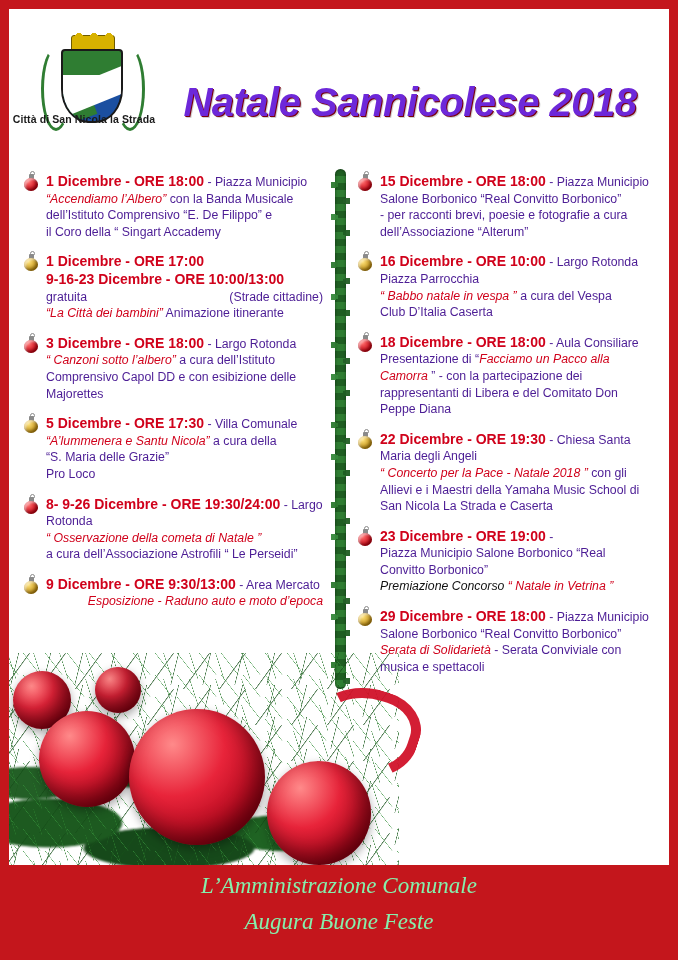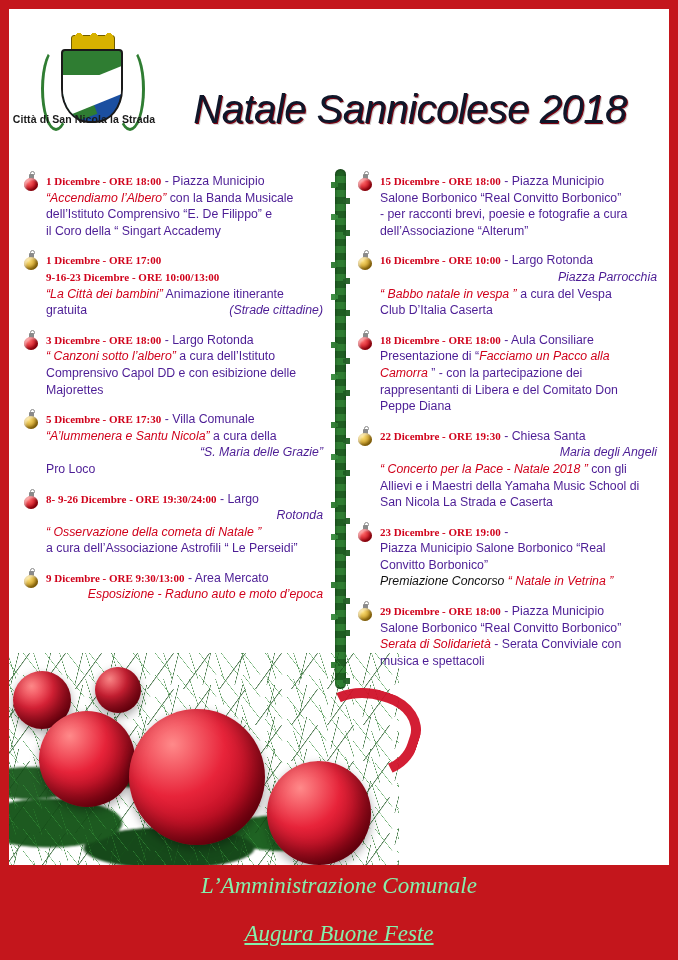--- a/index.html
+++ b/index.html
@@ -88,28 +88,28 @@
     left: 0; top: 104px;
     width: 150px;
     text-align: center;
     font-size: 10.5px;
     font-weight: bold;
     color: #1a1a1a;
     letter-spacing: .1px;
   }
   .title {
     position: absolute;
-    left: 146px; top: 78px;
+    left: 146px; top: 71px;
     width: 510px;
     text-align: center;
     font-family: "Liberation Sans", sans-serif;
     font-size: 40px;
-    font-weight: normal;
+    font-weight: bold;
     font-style: italic;
-    color: #0f172a;
+    color: #6d28d9;
     letter-spacing: -0.5px;
     text-shadow: 1px 1px 0 #7a0010, 2px 2px 0 rgba(0,0,0,.18);
     white-space: nowrap;
   }
 
   
   .garland {
     position: absolute;
     left: 326px; top: 160px;
     width: 11px; height: 520px;
@@ -180,27 +180,26 @@
     width: 3px; height: 3px;
     border: 1px solid #8a8a8a;
     border-radius: 50%;
     background: transparent;
   }
 
   .line { font-size: 12.3px; line-height: 16.6px; color: #111; }
   .date {
     color: #d0021b;
     font-weight: bold;
-    font-size: 11px;
-    font-family: Liberation Serif, serif;
+    font-size: 14px;
   }
   .place { color: #4c1d95; font-size: 12.3px; }
   .ital-red { color: #d0021b; font-style: italic; }
   .ital-blk { color: #111; font-style: italic; }
-  .right { display: block; text-align: right; font-style: italic; }
+  .right { display: block; text-align: left; }
   .center { display: block; text-align: right; }
 
   
   .photo {
     position: absolute;
     left: 0; bottom: 78px;
     width: 660px; height: 300px;
     overflow: hidden;
     pointer-events: none;
   }
@@ -262,25 +261,24 @@
   }
   .footer .f1 {
     position: absolute;
     left: 0; top: 8px; width: 100%;
     font-size: 23px;
     font-style: italic;
     font-family: "Liberation Serif", serif;
   }
   .footer .f2 {
     position: absolute;
-    left: 0; top: 56px; width: 100%;
+    left: 0; top: 44px; width: 100%;
     font-size: 23px;
     font-style: italic;
     font-family: "Liberation Serif", serif;
-    text-decoration: underline;
   }
 </style>
 </head>
 <body>
 
 <div class="poster">
 
   <div class="header">
     <div class="crest">
       <div class="laurel-left"></div>
@@ -306,25 +304,25 @@
           <div class="line"><span class="place">dell’Istituto Comprensivo “E. De Filippo” e</span></div>
           <div class="line"><span class="place">il Coro della “ Singart Accademy</span></div>
         </div>
         <div class="event">
           <div class="bauble gold">
             <div class="cap"></div>
             <div class="ball"></div>
           </div>
           <div class="line"><span class="date">1 Dicembre - ORE 17:00</span></div>
           <div class="line"><span class="date">9-16-23 Dicembre - ORE 10:00/13:00</span></div>
-          <div class="line"><span class="ital-red">“La Città dei bambini”</span><span class="place"> Animazione itinerante</span></div>
           <div class="line" style="display: flex; justify-content: space-between;">
             <span class="place">gratuita</span>
             <span class="place right">(Strade cittadine)</span>
           </div>
+          <div class="line"><span class="ital-red">“La Città dei bambini”</span><span class="place"> Animazione itinerante</span></div>
         </div>
         <div class="event">
           <div class="bauble red">
             <div class="cap"></div>
             <div class="ball"></div>
           </div>
           <div class="line"><span class="date">3 Dicembre - ORE 18:00</span><span class="place"> - Largo Rotonda</span></div>
           <div class="line"><span class="ital-red">“ Canzoni sotto l’albero”</span><span class="place"> a cura dell’Istituto</span></div>
           <div class="line"><span class="place">Comprensivo Capol DD e con esibizione delle</span></div>
           <div class="line"><span class="place">Majorettes</span></div>

